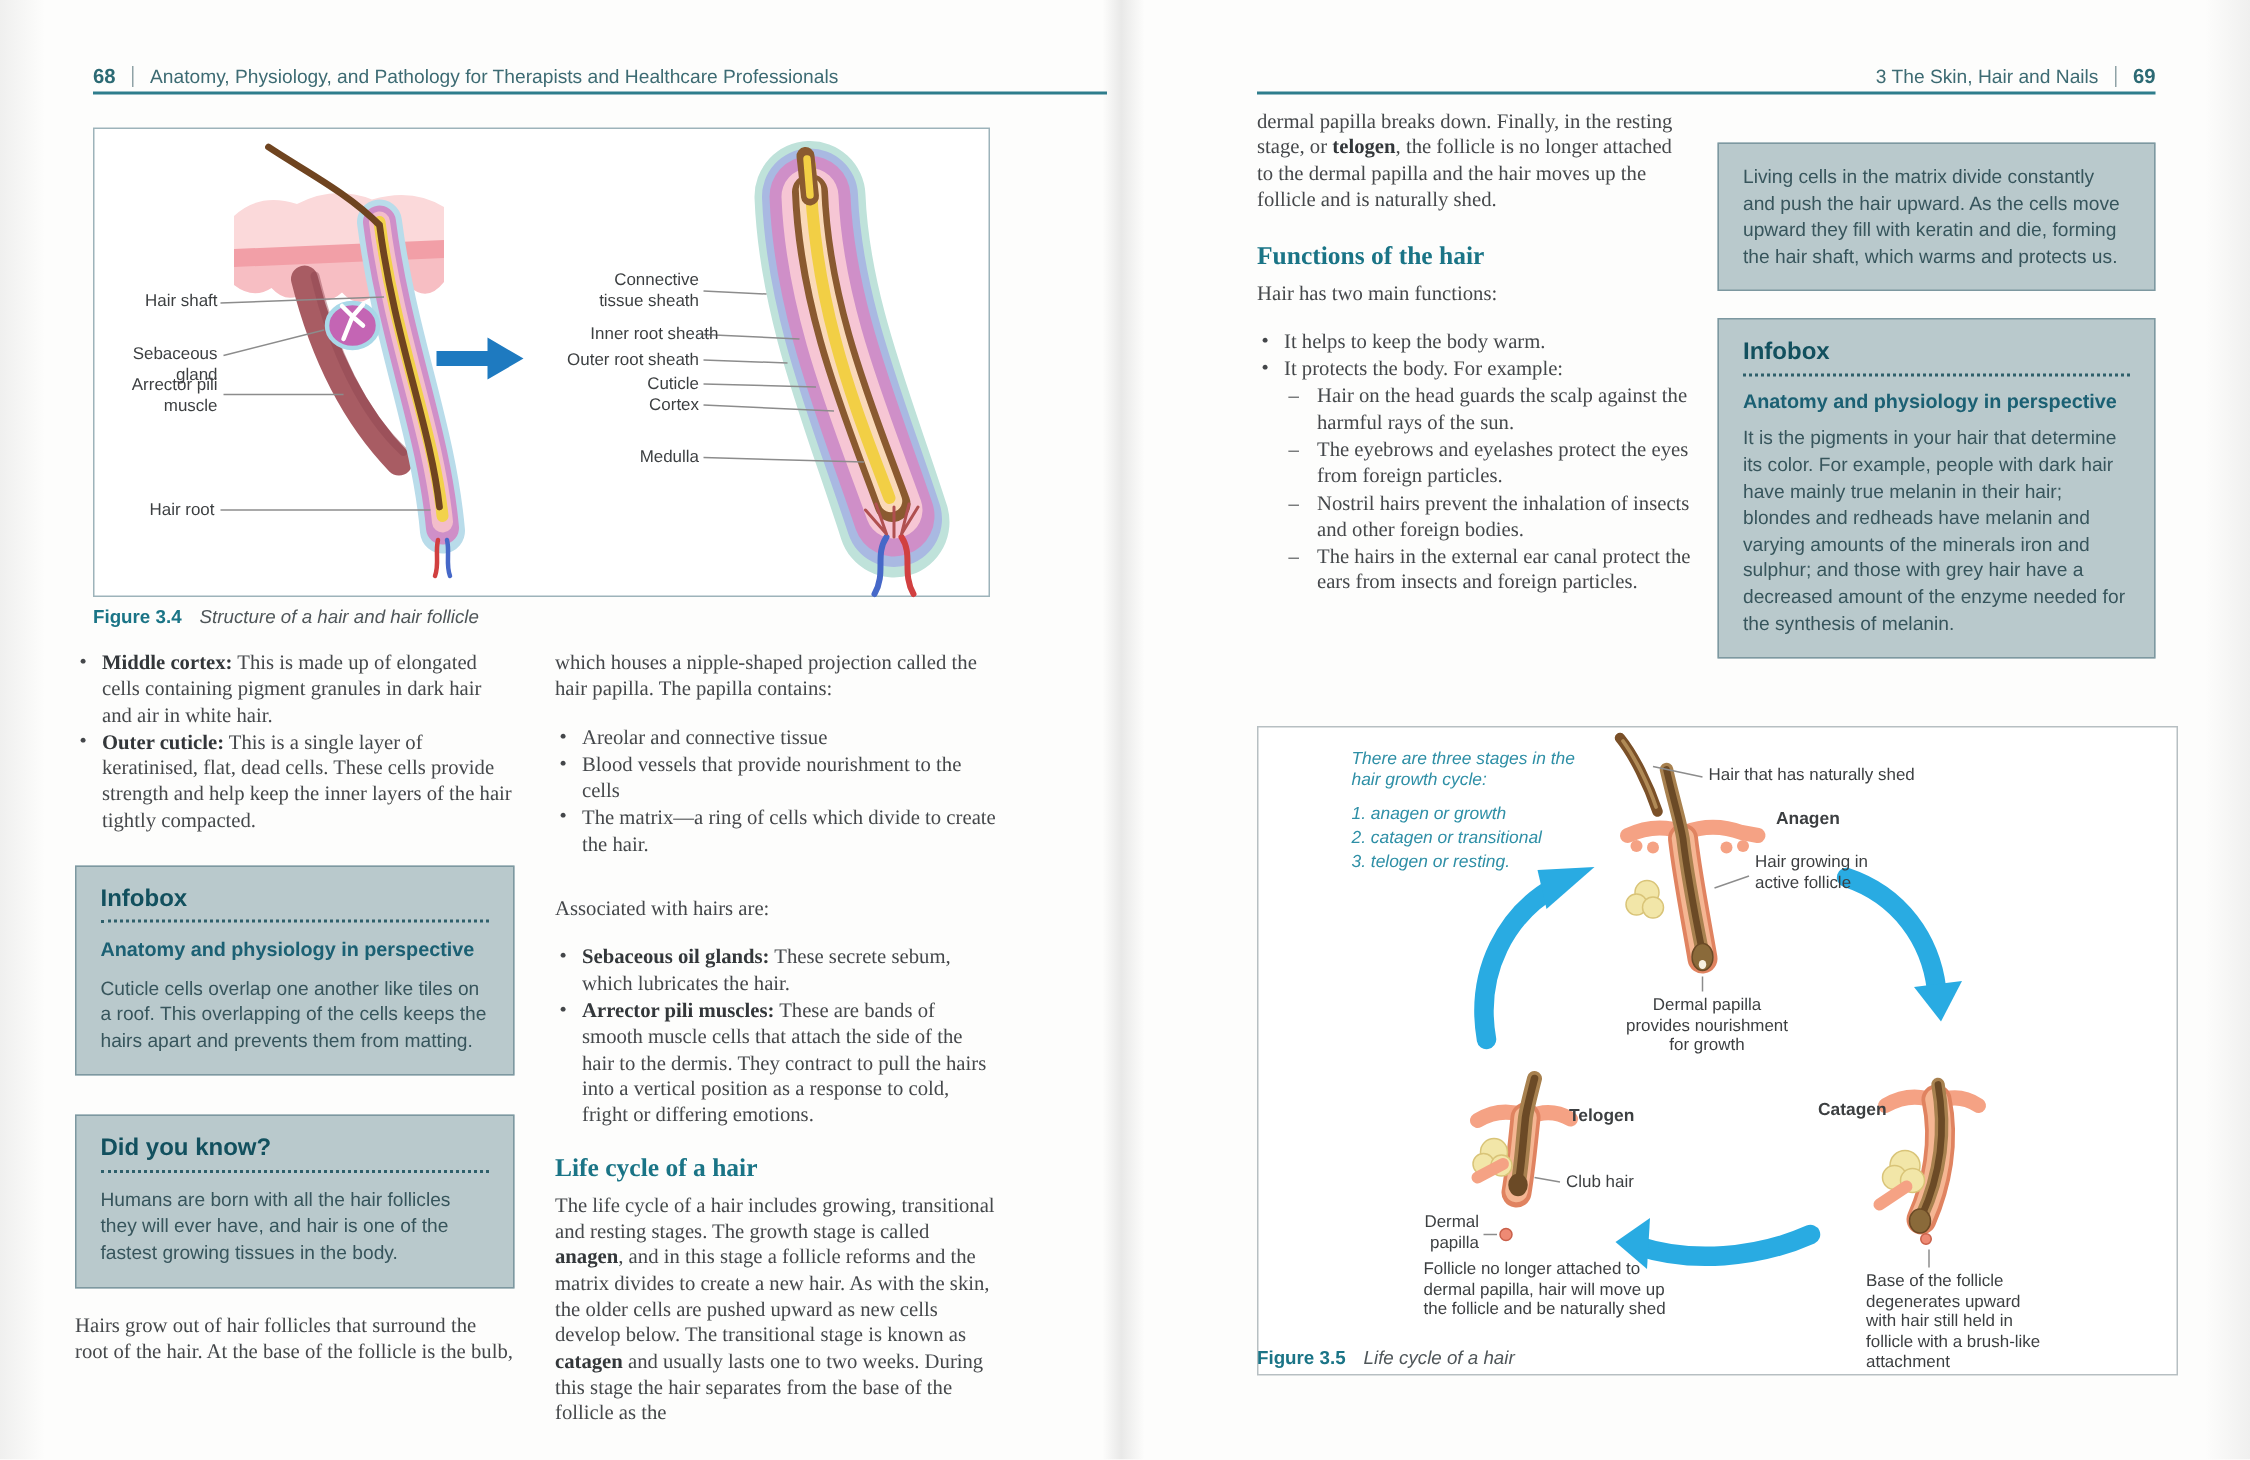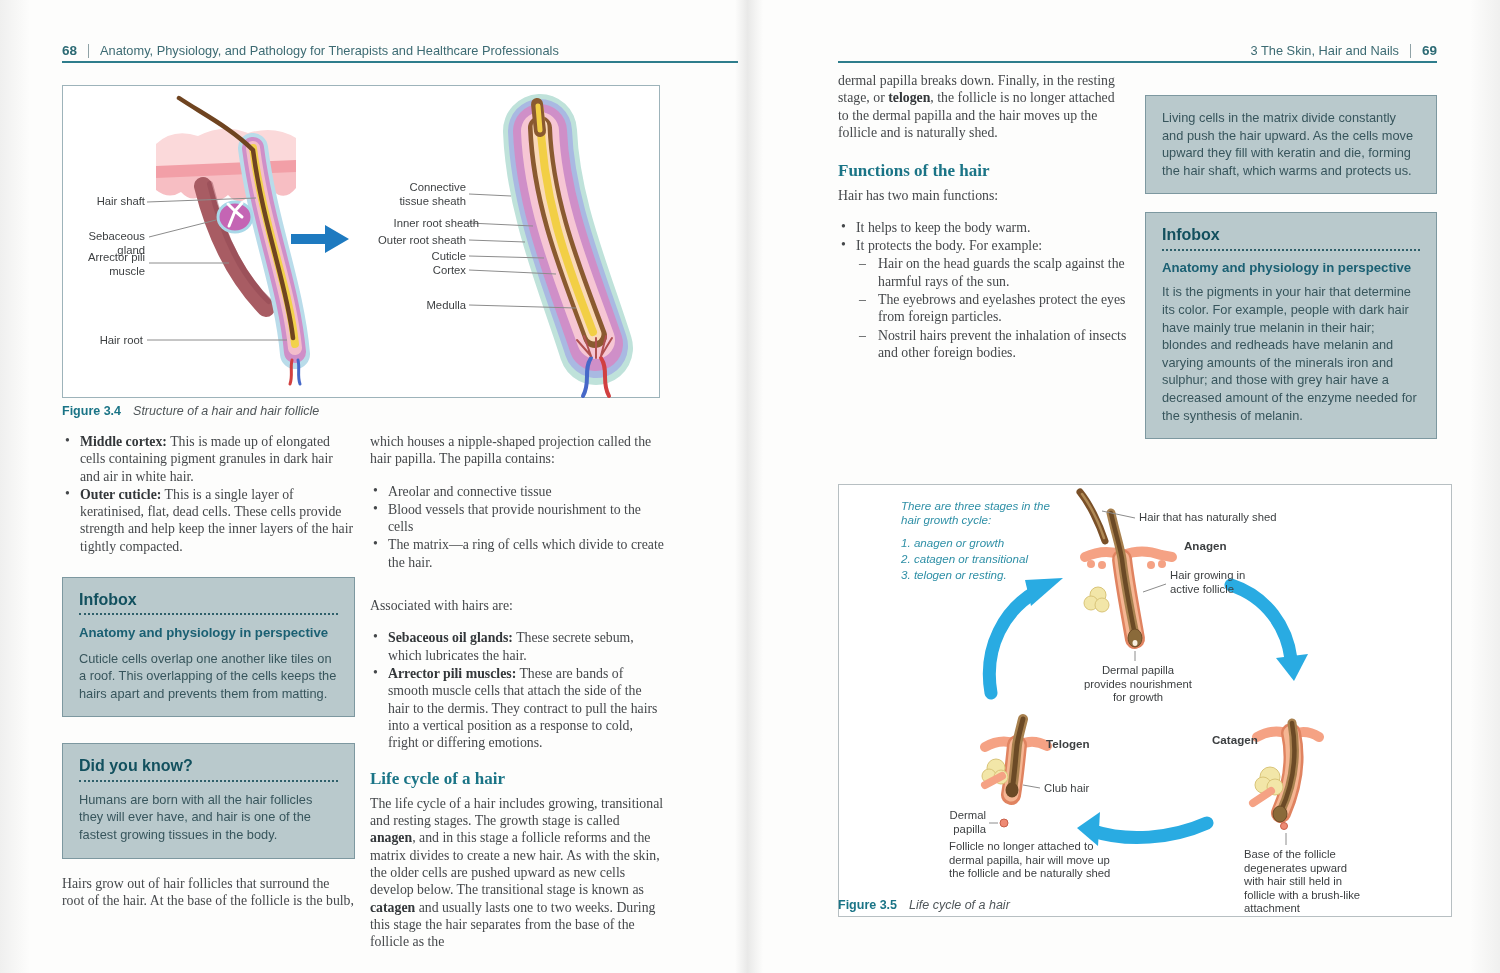--- a/index.html
+++ b/index.html
@@ -111,21 +111,21 @@
   <div class="flab r" style="left:295px;width:108px;top:148px">Outer root sheath</div>
   <div class="flab r" style="left:330px;width:73px;top:164px">Cuticle</div>
   <div class="flab r" style="left:330px;width:73px;top:178px">Cortex</div>
   <div class="flab r" style="left:330px;width:73px;top:213px">Medulla</div>
 </div>
 <div class="abs figcap" style="left:62px;top:404px">
   <span class="lab">Figure 3.4</span>
   <span class="txt">Structure of a hair and hair follicle</span>
 </div>
 
-<div class="abs serif" style="left:62px;top:433px;width:293px">
+<div class="abs serif" style="left:50px;top:433px;width:293px">
   <ul class="blist">
     <li><span class="b">Middle cortex:</span><span> This is made up of elongated cells containing pigment granules in dark hair and air in white hair.</span></li>
     <li><span class="b">Outer cuticle:</span><span> This is a single layer of keratinised, flat, dead cells. These cells provide strength and help keep the inner layers of the hair tightly compacted.</span></li>
   </ul>
   <div class="ibox" style="margin-top:22px;font-family:'Liberation Sans',sans-serif">
     <div class="ttl">Infobox</div>
     <div class="sub">Anatomy and physiology in perspective</div>
     <div class="bod">Cuticle cells overlap one another like tiles on a roof. This overlapping of the cells keeps the hairs apart and prevents them from matting.</div>
   </div>
   <div class="ibox" style="margin-top:26px;font-family:'Liberation Sans',sans-serif">
@@ -164,20 +164,21 @@
   <p><span>dermal papilla breaks down. Finally, in the resting stage, or </span><span class="b">telogen</span><span>, the follicle is no longer attached to the dermal papilla and the hair moves up the follicle and is naturally shed.</span></p>
   <div class="sechead" style="margin-top:21px">Functions of the hair</div>
   <p style="margin-top:8px">Hair has two main functions:</p>
   <ul class="blist" style="margin-top:14px">
     <li>It helps to keep the body warm.</li>
     <li><span>It protects the body. For example:</span>
       <ul class="dlist">
         <li>Hair on the head guards the scalp against the harmful rays of the sun.</li>
         <li>The eyebrows and eyelashes protect the eyes from foreign particles.</li>
         <li>Nostril hairs prevent the inhalation of insects and other foreign bodies.</li>
+        <li>The hairs in the external ear canal protect the ears from insects and foreign particles.</li>
       </ul>
     </li>
   </ul>
 </div>
 
 <div class="abs" style="left:1145px;top:95px;width:292px">
   <div class="ibox">
     <div class="bod">Living cells in the matrix divide constantly and push the hair upward. As the cells move upward they fill with keratin and die, forming the hair shaft, which warms and protects us.</div>
   </div>
   <div class="ibox" style="margin-top:18px">

